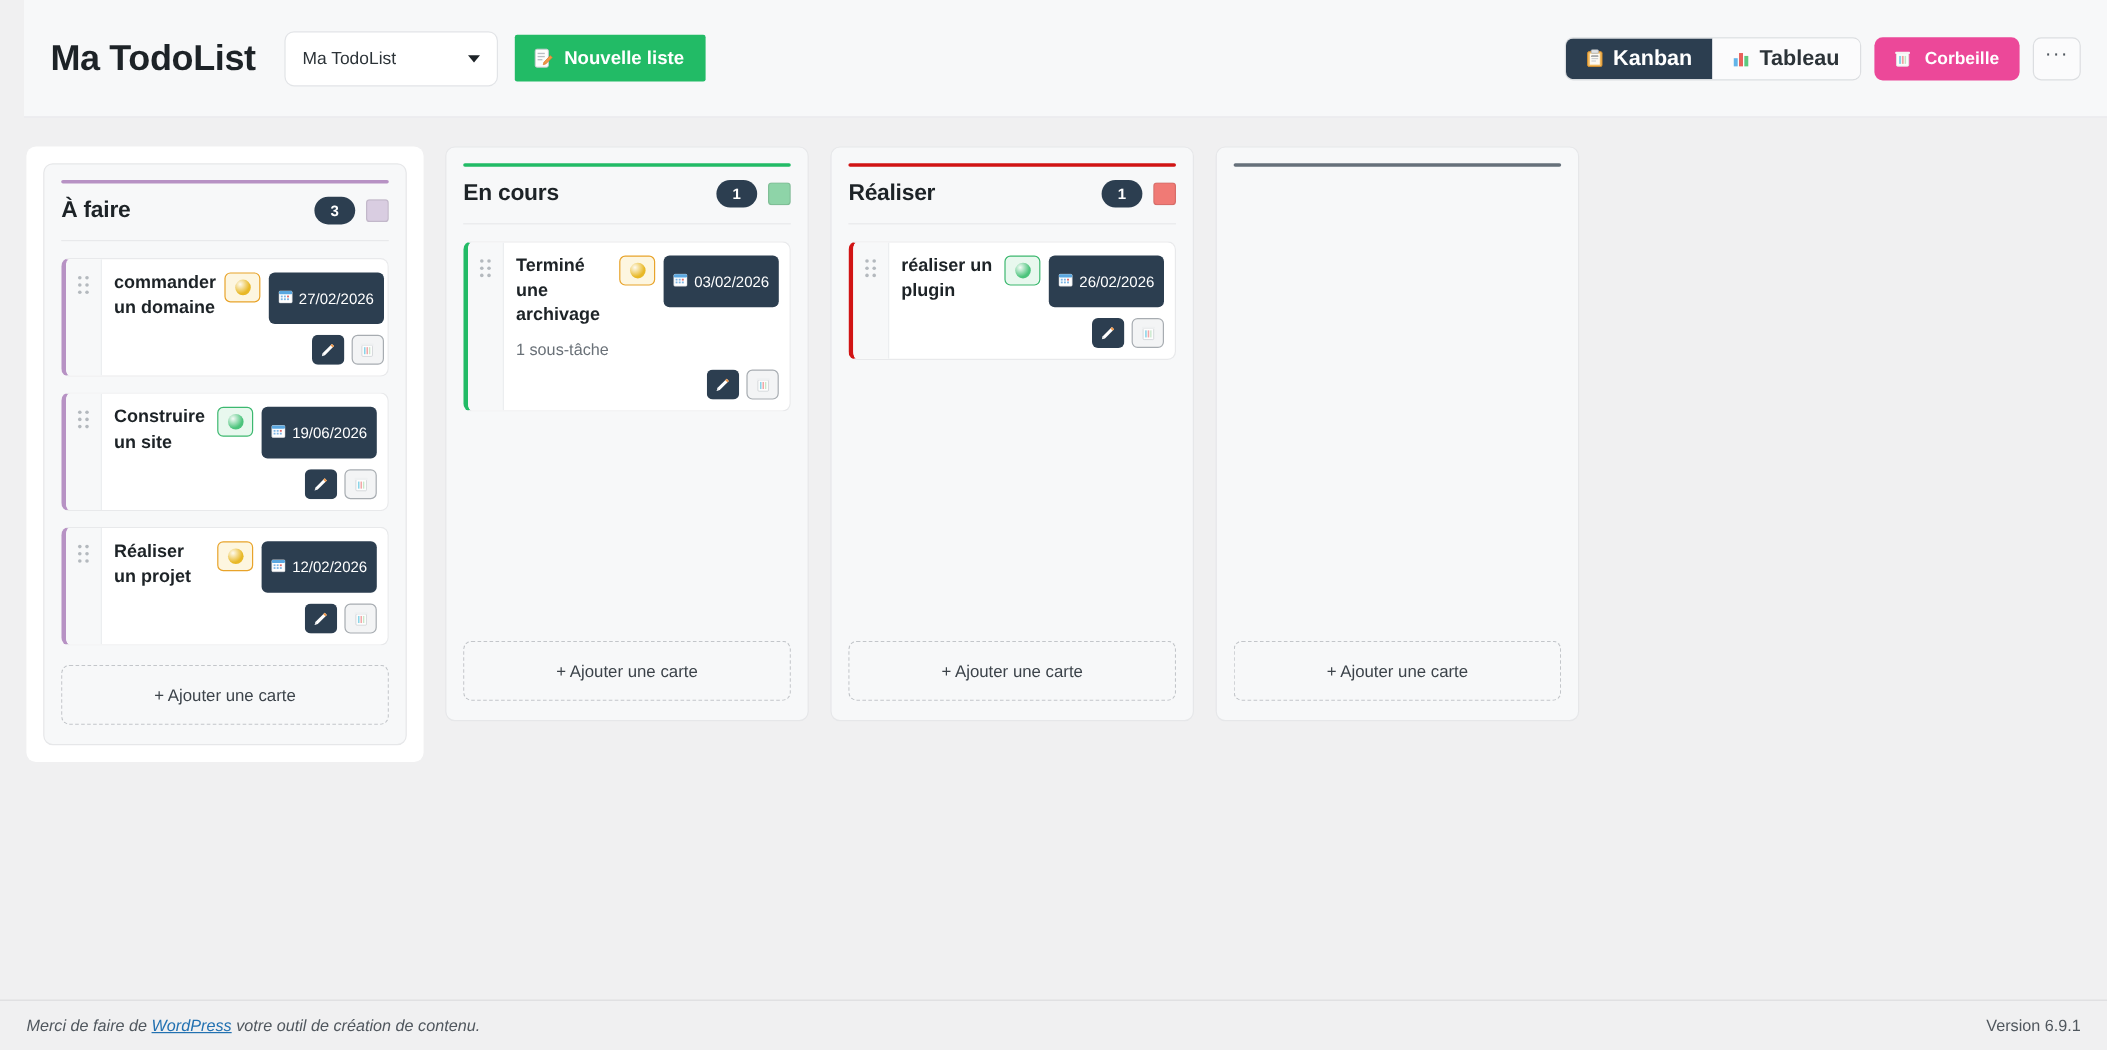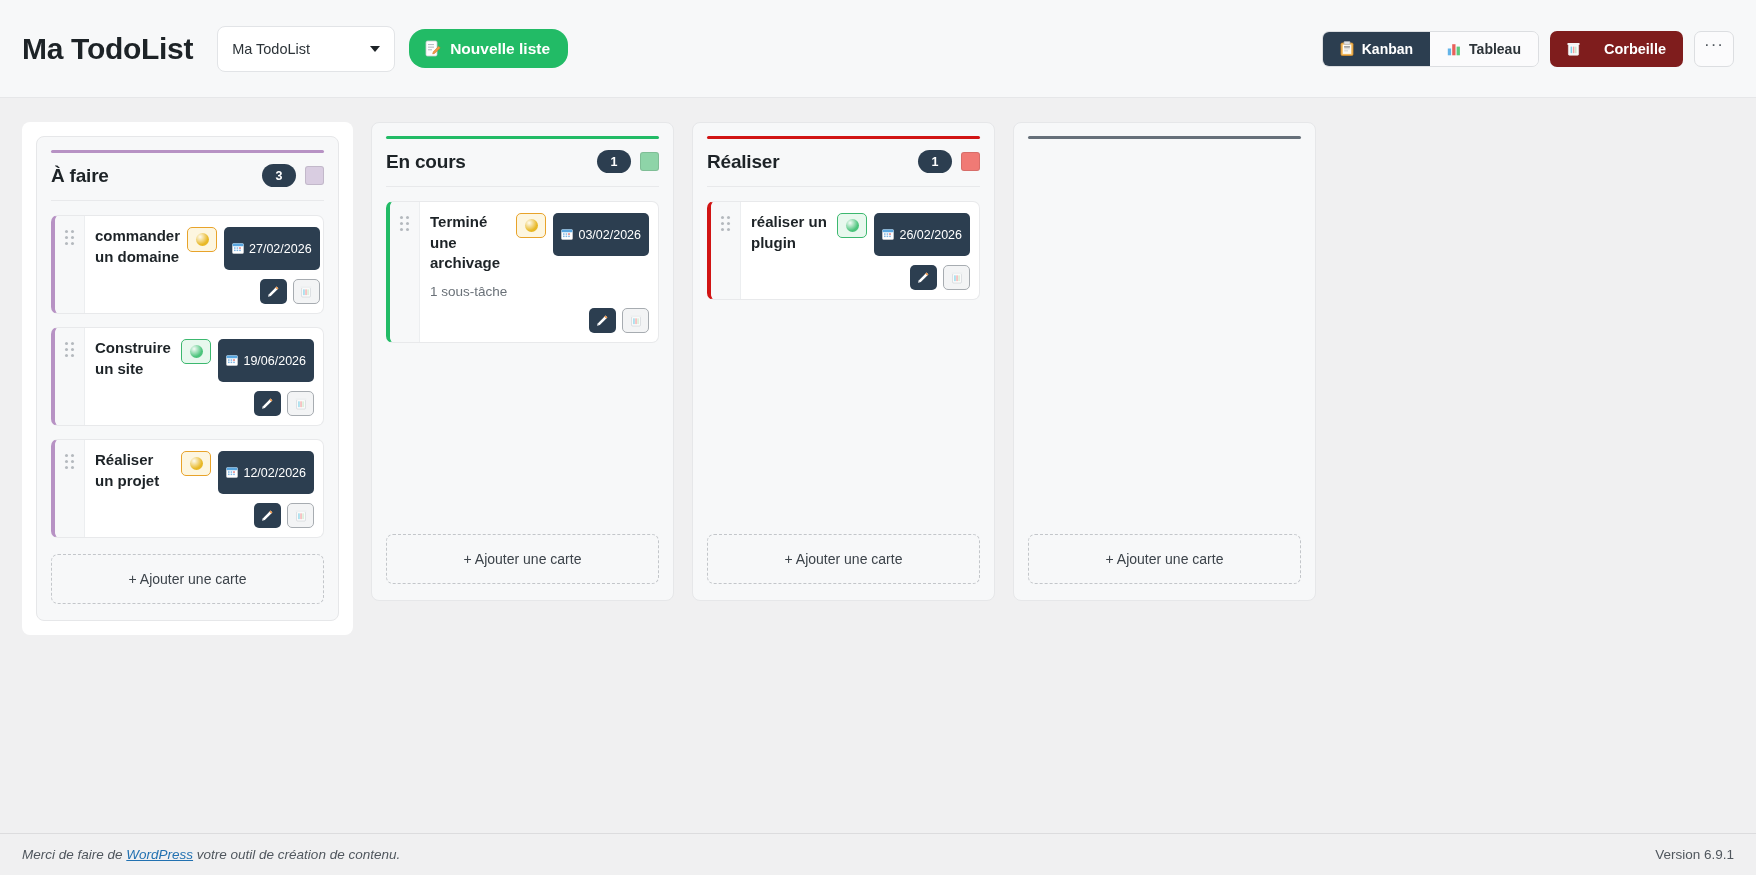--- a/index.html
+++ b/index.html
@@ -14,20 +14,21 @@
 
   
   #topbar {
     height: 98px;
     background: #f7f8f9;
     border-bottom: 1px solid #e6e7e9;
     display: flex;
     align-items: center;
     padding: 0 22px 0 22px;
     position: relative;
+    margin-left: 20px;
   }
 
   #app-title {
     font-size: 30px;
     font-weight: bold;
     color: #1d2327;
     letter-spacing: -0.3px;
     white-space: nowrap;
   }
 
@@ -55,21 +56,21 @@
     border-left: 5.5px solid transparent;
     border-right: 5.5px solid transparent;
     border-top: 6.5px solid #1d2327;
   }
 
   #new-list-btn {
     margin-left: 14px;
     height: 39px;
     background: #22bb66;
     border: none;
-    border-radius: 16px;
+    border-radius: 2px;
     color: #ffffff;
     font-size: 15.5px;
     font-weight: bold;
     display: flex;
     align-items: center;
     gap: 9px;
     padding: 0 18px 0 15px;
     cursor: pointer;
     font-family: inherit;
   }
@@ -86,45 +87,45 @@
     border-radius: 7px;
     overflow: hidden;
     border: 1px solid #dcdee1;
     height: 36px;
   }
   .viewbtn {
     display: flex;
     align-items: center;
     gap: 8px;
     padding: 0 17px;
-    font-size: 14px;
+    font-size: 18px;
     font-weight: bold;
     cursor: pointer;
     background: #fbfbfc;
     color: #2c3338;
     border: none;
     font-family: inherit;
     height: 100%;
   }
   .viewbtn.active {
     background: #2c3e50;
     color: #ffffff;
   }
 
   #trash-btn {
     height: 36px;
-    background: #7f1d1d;
+    background: #ec4899;
     border: none;
     border-radius: 7px;
     color: #ffffff;
     font-size: 14.5px;
     font-weight: bold;
     display: flex;
     align-items: center;
-    gap: 24px;
+    gap: 12px;
     padding: 0 17px;
     cursor: pointer;
     font-family: inherit;
   }
 
   #more-btn {
     height: 36px;
     width: 40px;
     background: #fbfbfc;
     border: 1px solid #dcdee1;

